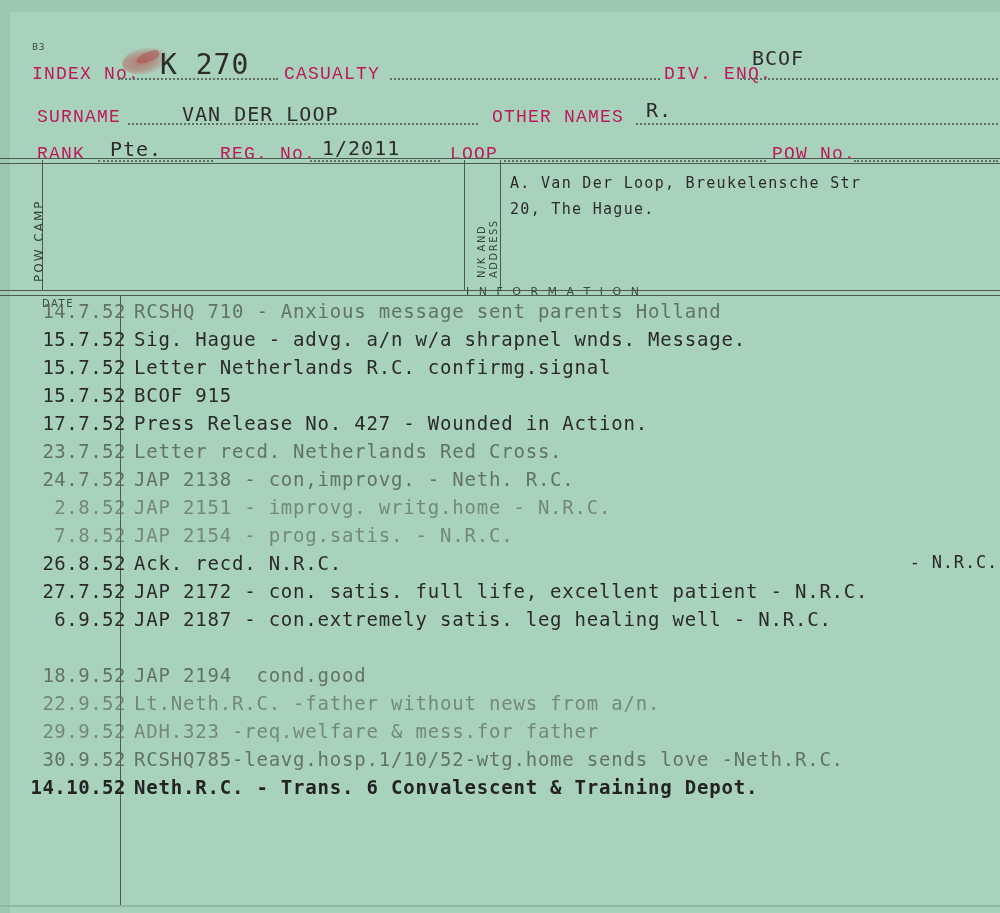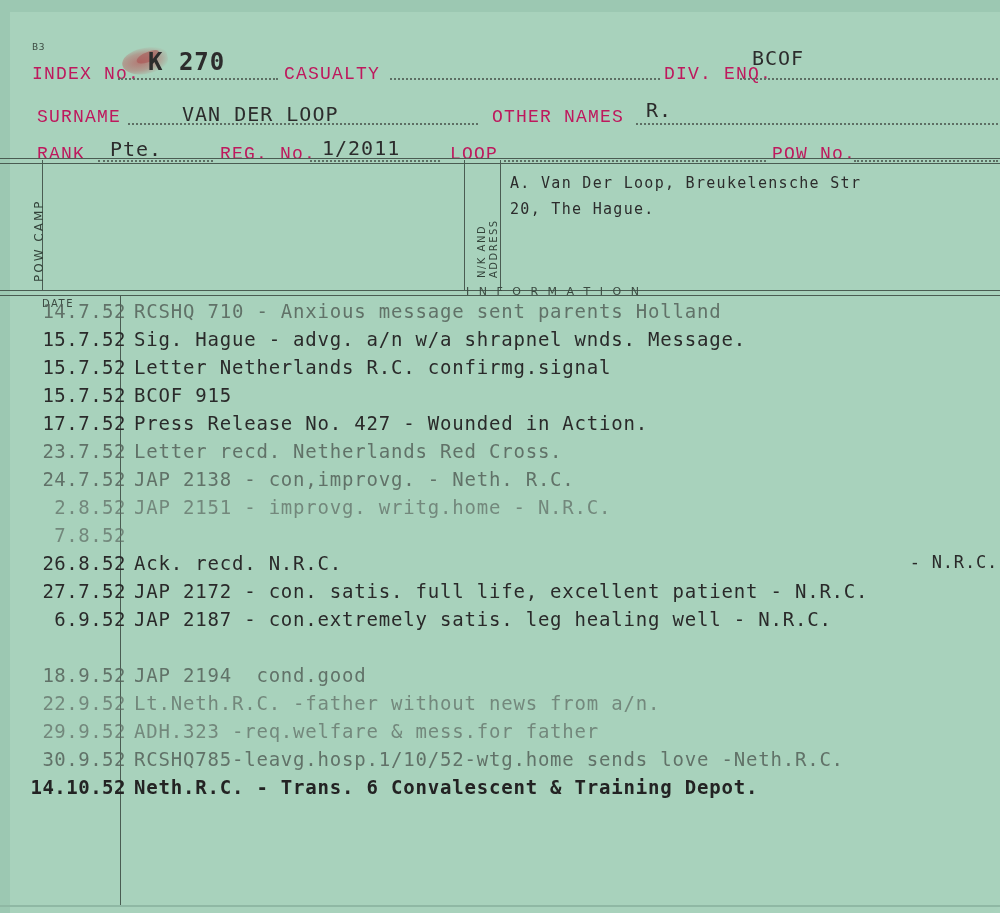--- a/index.html
+++ b/index.html
@@ -208,21 +208,21 @@
   <div class="edge-left"></div>
 
   <div class="header">
 
     <div class="tiny" style="left:22px; top:30px;">B3</div>
 
     <div class="stamp"></div>
     <div class="stamp2"></div>
 
     <div class="lbl" style="left:22px; top:52px;">INDEX No.</div>
-    <div class="val" style="left:138px; top:36px; font-size:24px;font-weight:bold;">K 270</div>
+    <div class="val" style="left:150px; top:36px; font-size:28px;">K 270</div>
     <div class="dotline" style="left:108px; top:66px; width:160px;"></div>
 
     <div class="lbl" style="left:274px; top:52px;">CASUALTY</div>
     <div class="val small" style="left:410px; top:46px;"></div>
     <div class="dotline" style="left:380px; top:66px; width:270px;"></div>
 
     <div class="lbl" style="left:654px; top:52px;">DIV. ENQ.</div>
     <div class="val" style="left:742px; top:34px;">BCOF</div>
     <div class="dotline" style="left:730px; top:66px; width:258px;"></div>
 
@@ -303,20 +303,21 @@
       <div class="row">
         <div class="rdate faint">24.7.52</div>
         <div class="rtext faint">JAP 2138 - con,improvg. - Neth. R.C.</div>
       </div>
       <div class="row">
         <div class="rdate vfaint">2.8.52</div>
         <div class="rtext vfaint">JAP 2151 - improvg. writg.home - N.R.C.</div>
       </div>
       <div class="row">
         <div class="rdate vfaint">7.8.52</div>
+        <div class="rtext vfaint">JAP 2154 - prog.satis. - N.R.C.</div>
       </div>
       <div class="row">
         <div class="rdate ">26.8.52</div>
         <div class="rtext ">Ack. recd. N.R.C.</div>
         <div class="trailing ">- N.R.C.</div>
       </div>
       <div class="row">
         <div class="rdate ">27.7.52</div>
         <div class="rtext ">JAP 2172 - con. satis. full life, excellent patient - N.R.C.</div>
       </div>

